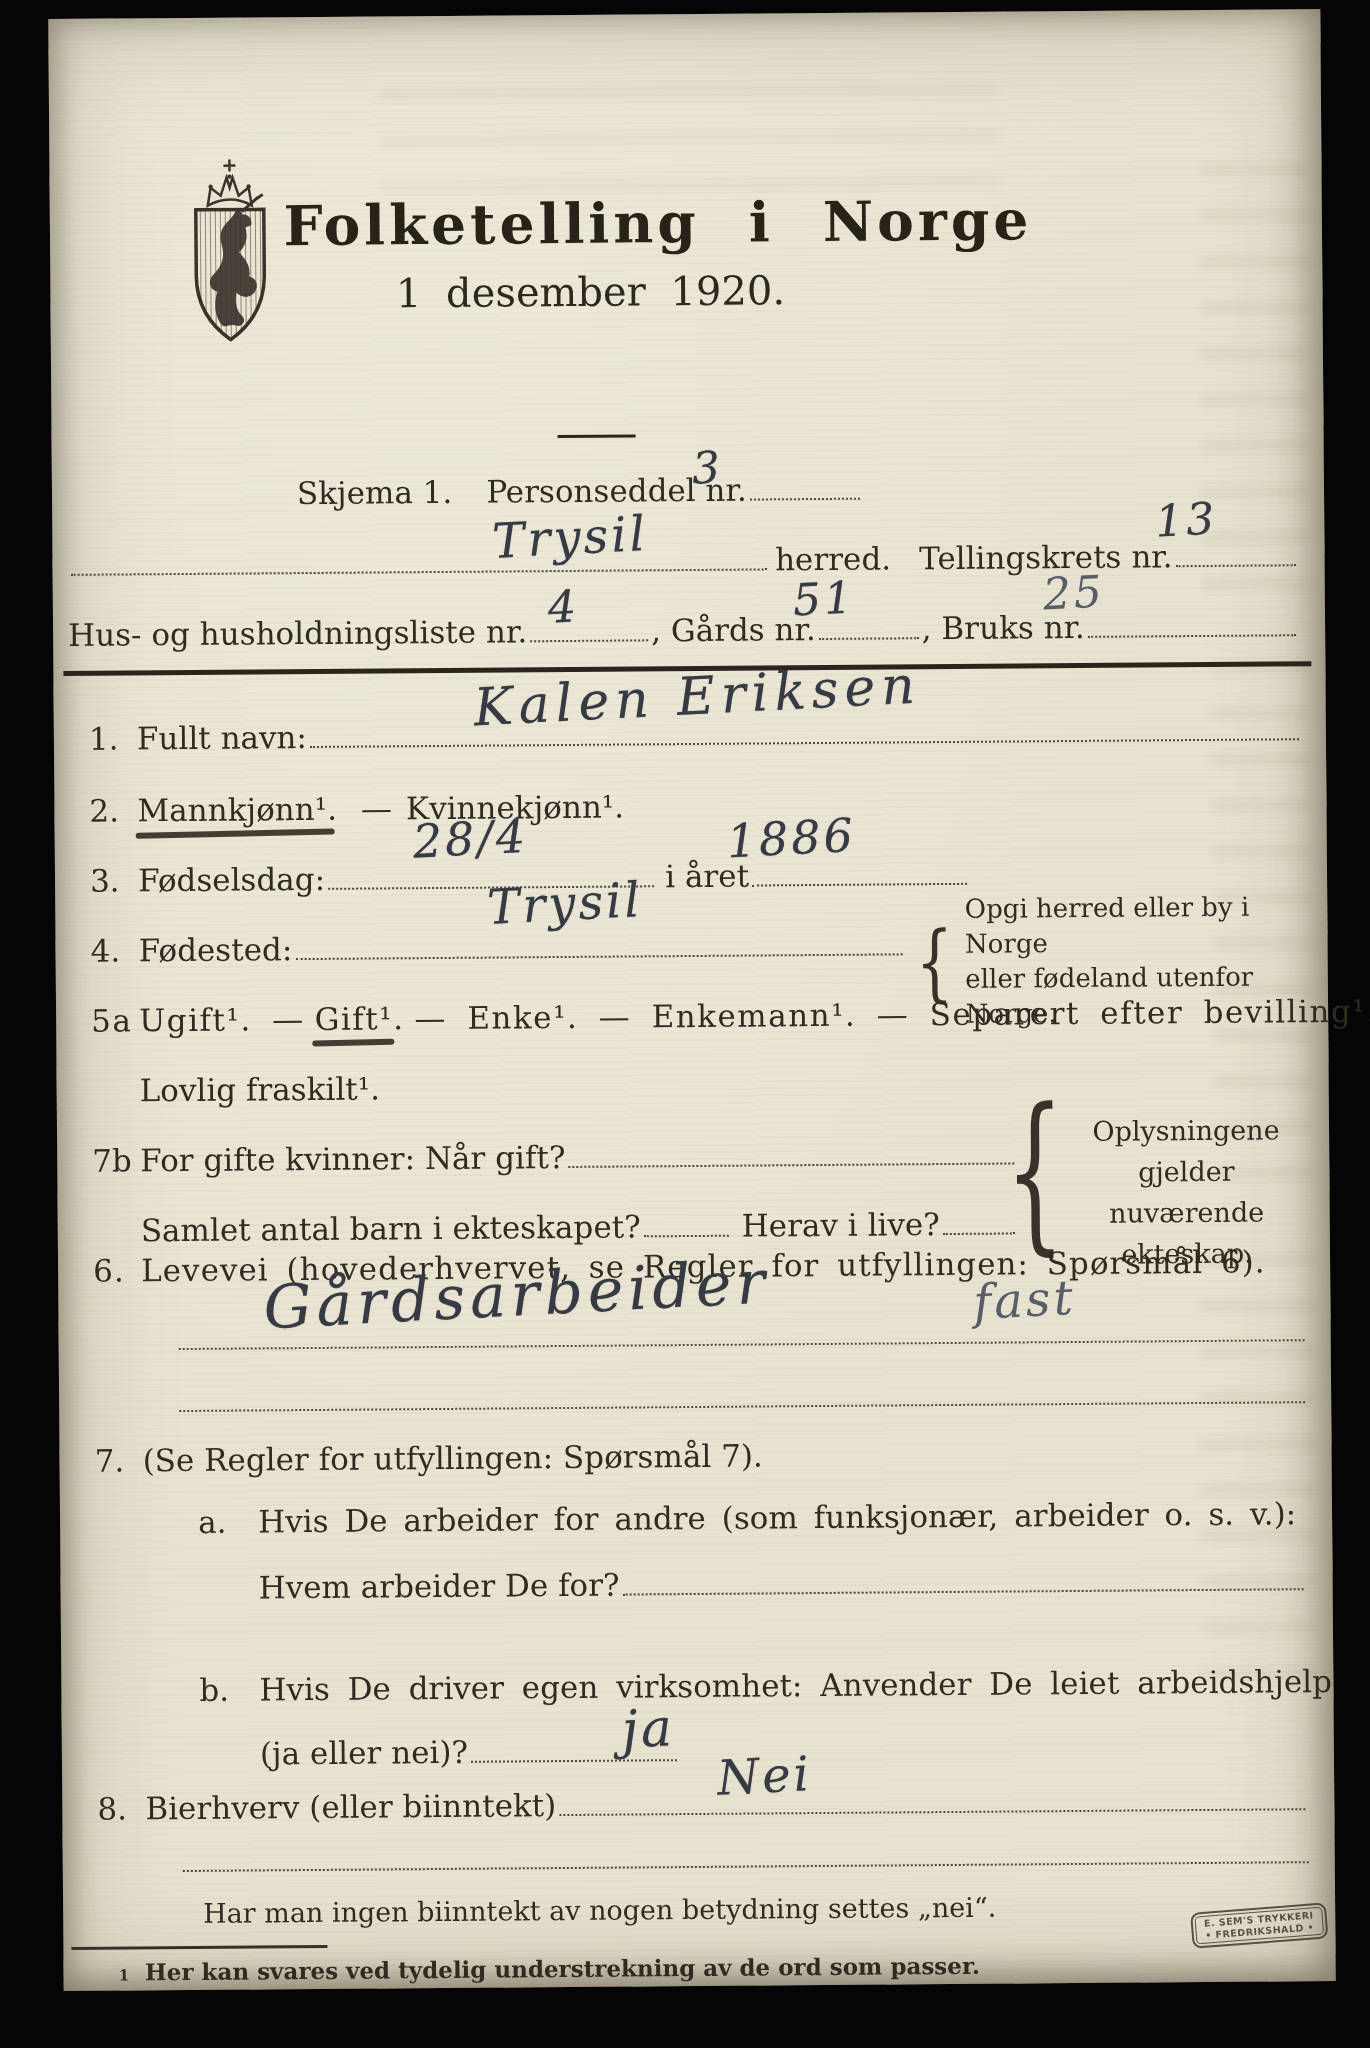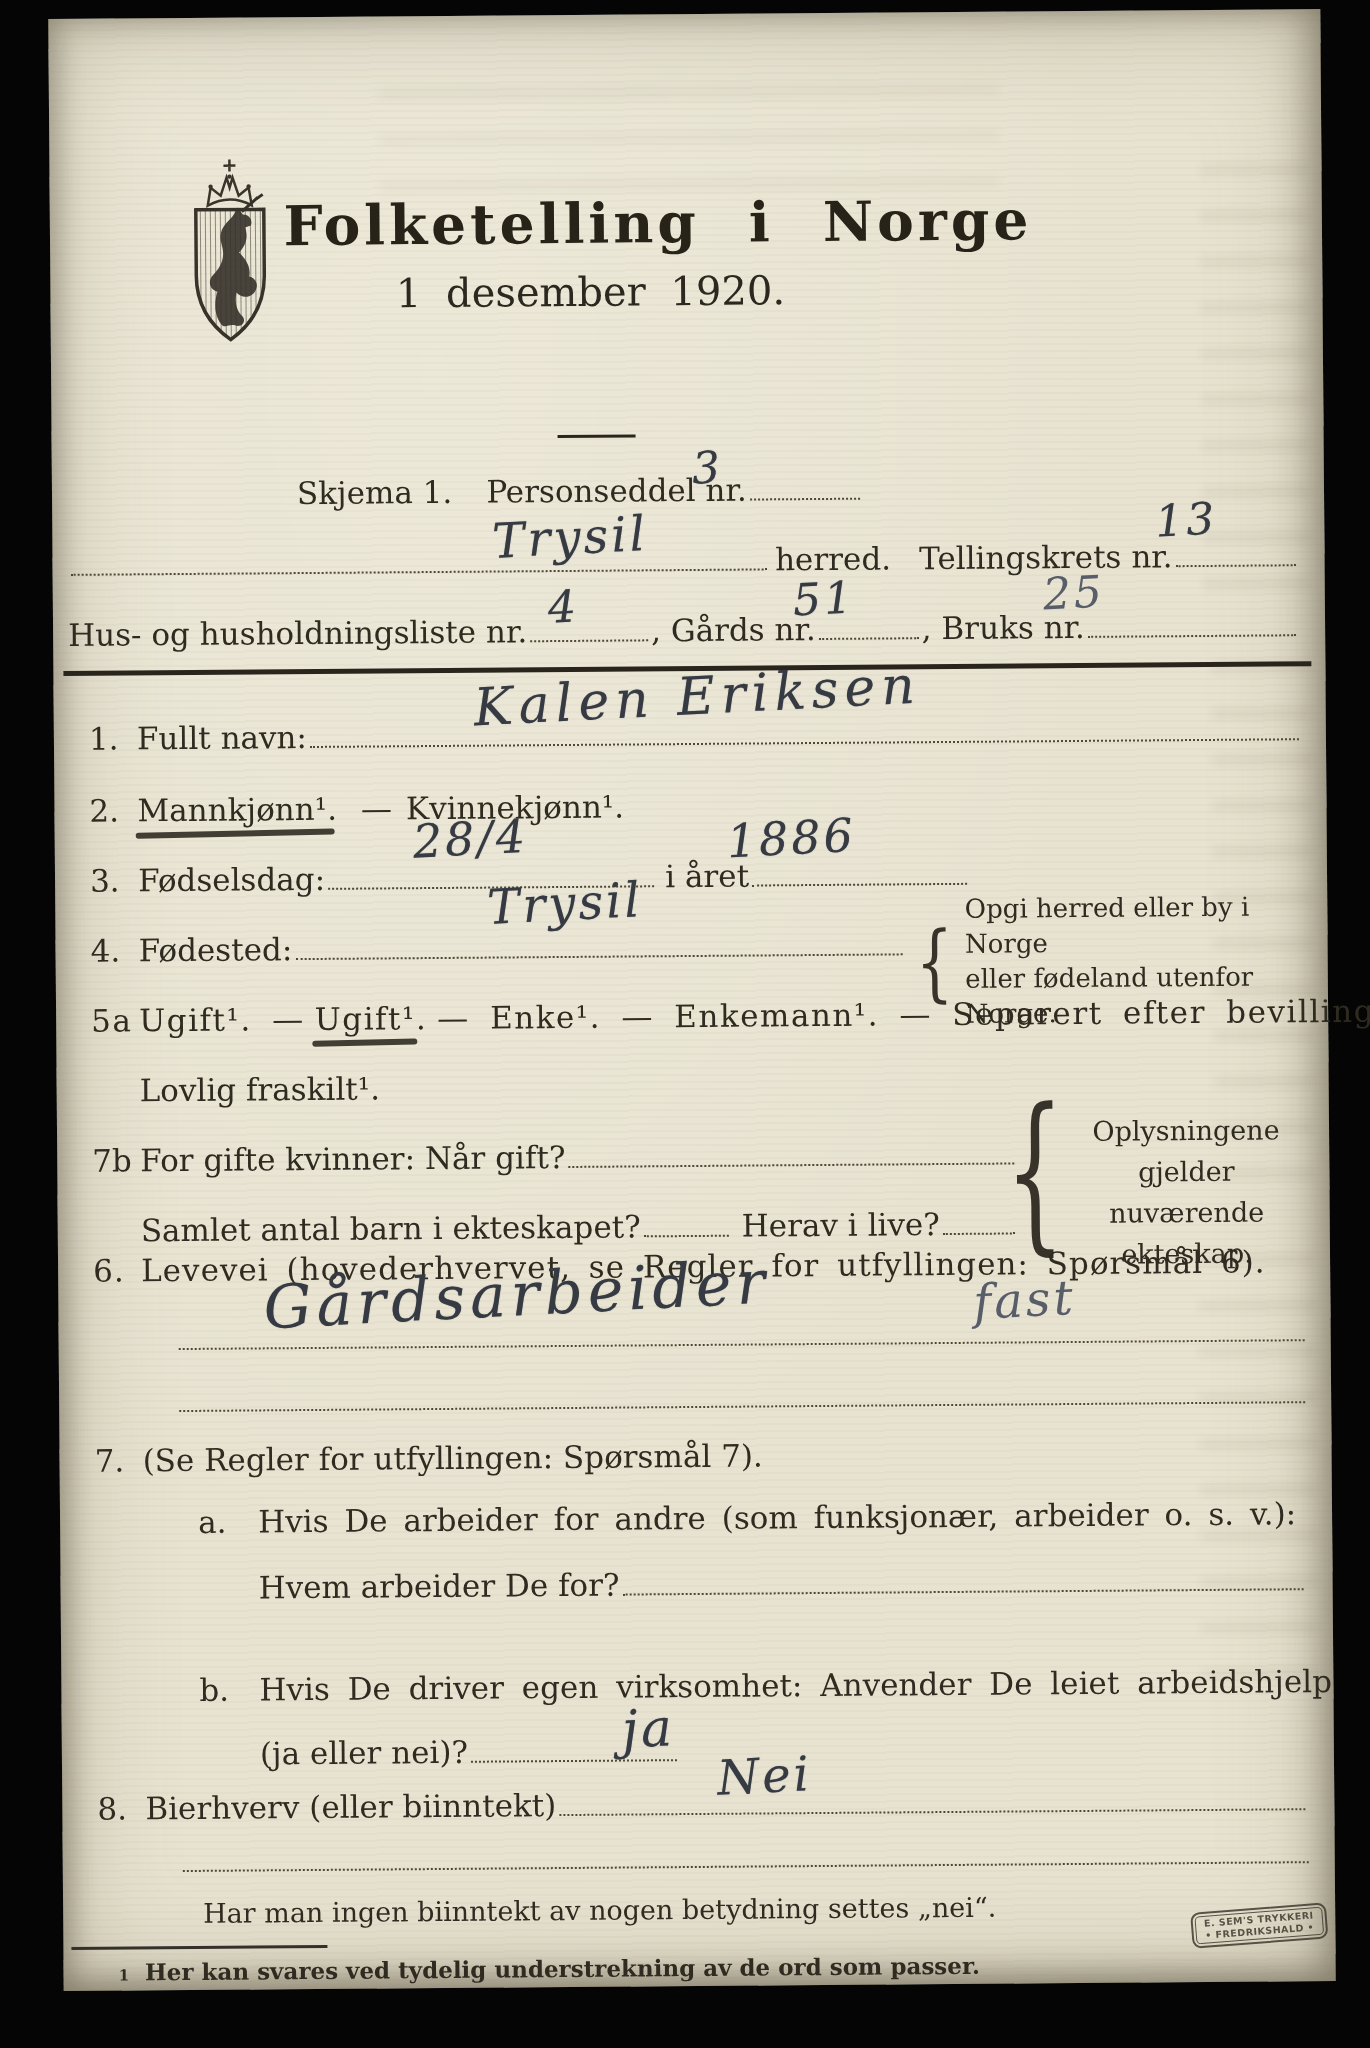--- a/index.html
+++ b/index.html
@@ -163,21 +163,21 @@
     <span class="note26">
       <span style="display:block;">Opgi herred eller by i Norge</span>
       <span style="display:block;">eller fødeland utenfor Norge.</span>
     </span>
   </div>
 
   <div class="row" style="left:35px; top:984px; right:26px; letter-spacing:1.5px; word-spacing:9px;">
     <span class="num">5a</span>
     <span>Ugift¹. —</span>
     <span class="rel">
-      <span>Ugift¹.</span>
+      <span>Gift¹.</span>
       <span class="ustroke" style="right:10px;"></span>
     </span>
     <span>— Enke¹. — Enkemann¹. — Separert efter bevilling¹. —</span>
   </div>
   <div class="row" style="left:83px; top:1054px;">
     <span>Lovlig fraskilt¹.</span>
   </div>
 
   <div class="row" style="left:35px; top:1124px; width:925px;">
     <span class="num">7b</span>

